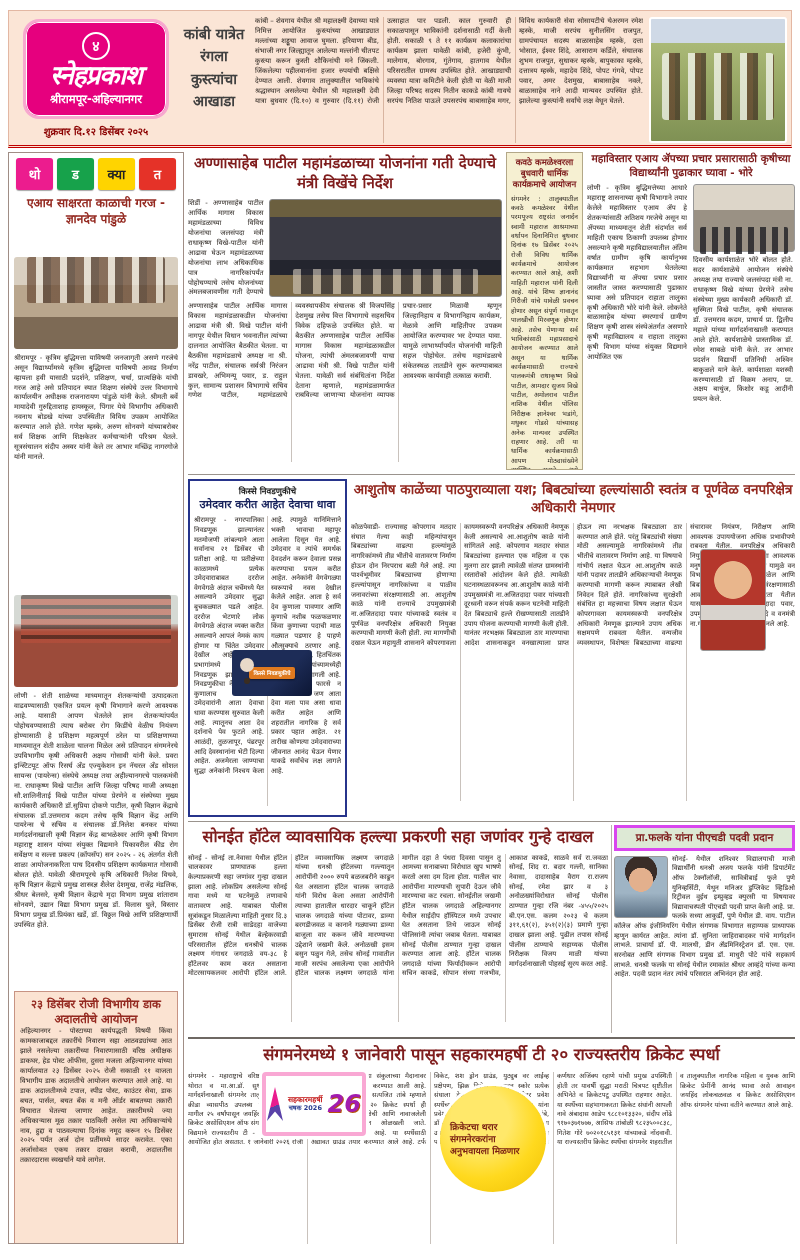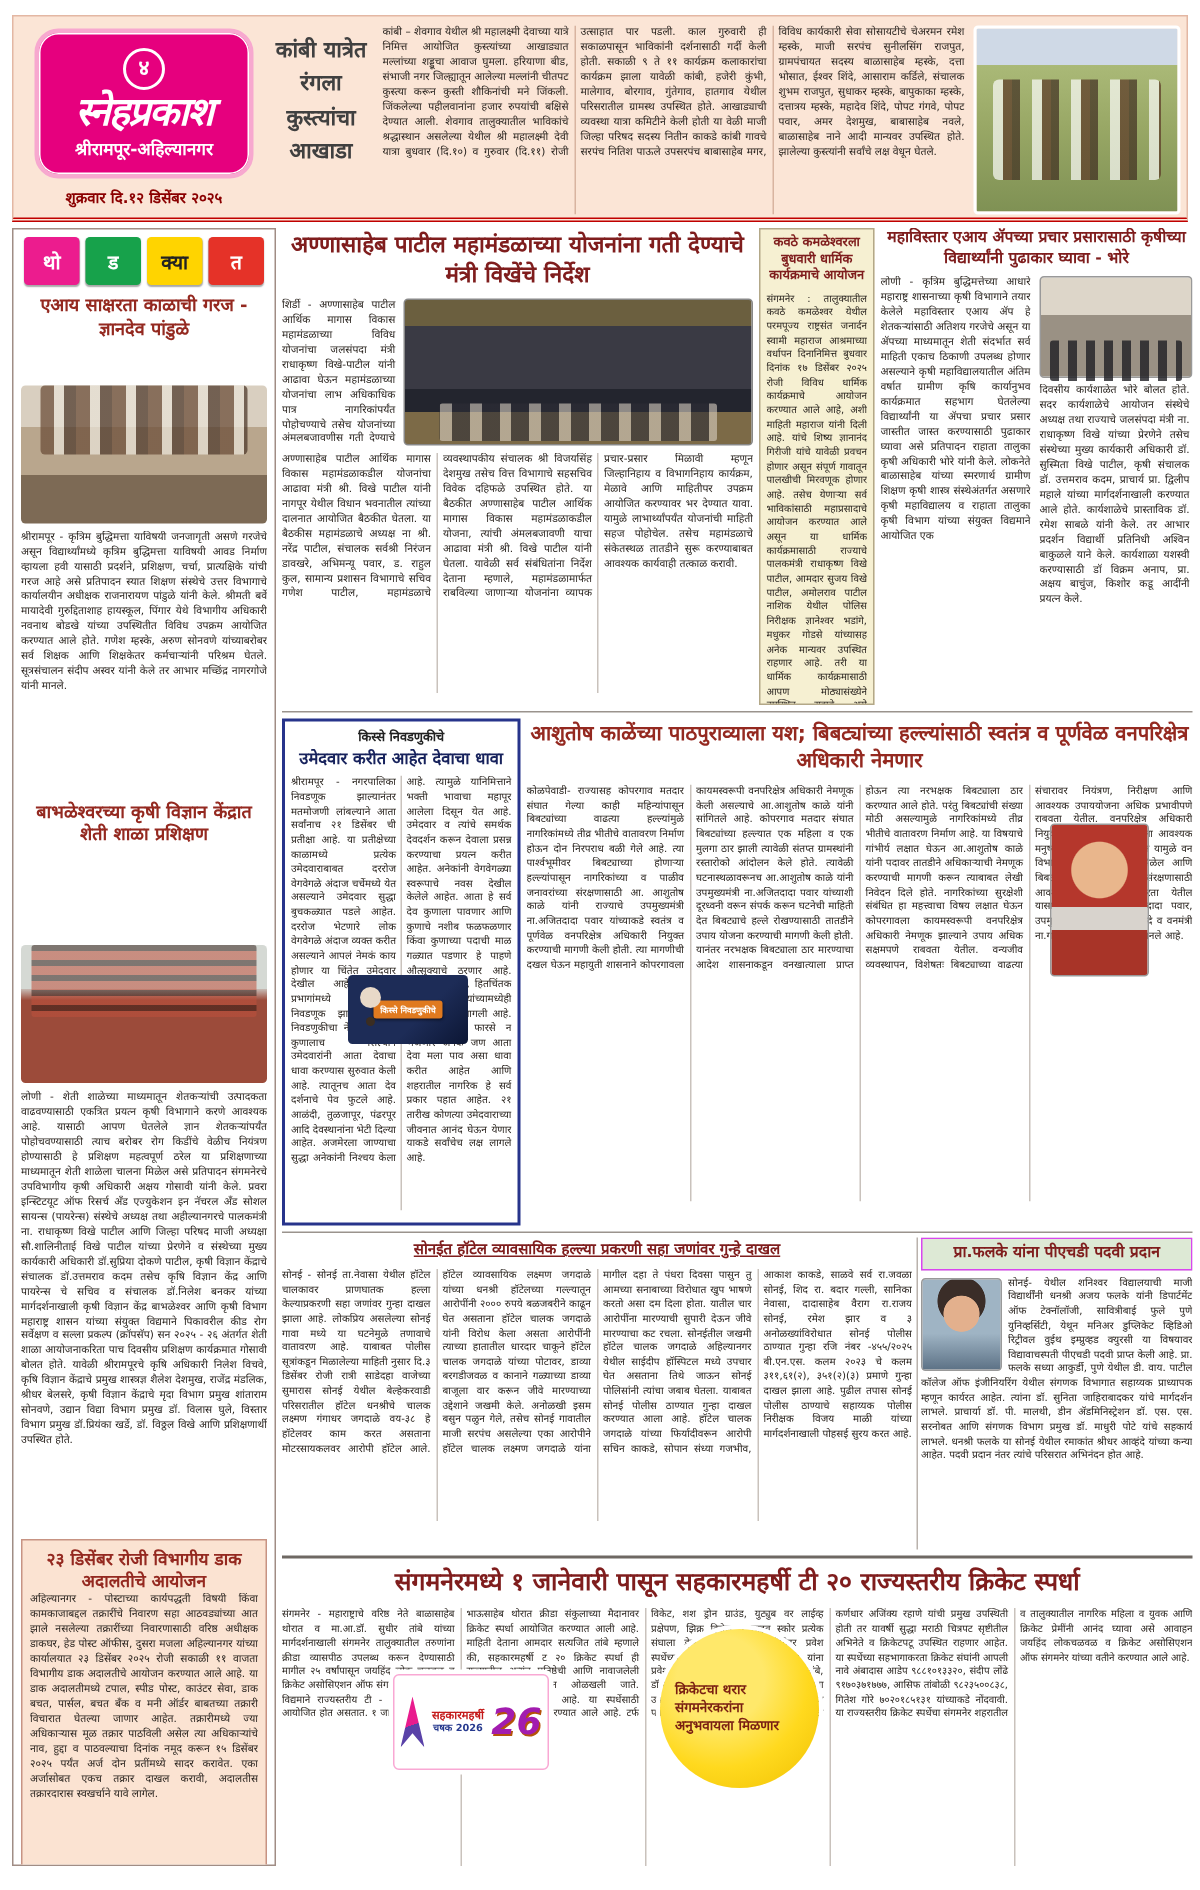--- a/index.html
+++ b/index.html
@@ -102,41 +102,41 @@
   
   .ashutosh{left:351px;top:479px;width:444px;height:338px;overflow:hidden;}
   .ash-hl{font-size:13.5px;margin:2px 0 7px;}
   .ash-body{height:278px;font-size:6.8px;}
   .portrait-man{left:700px;top:549px;width:66px;height:102px;border:1px solid #999;
         background:
           radial-gradient(circle at 50% 30%, #e9b68c 0 24%, transparent 25%),
           linear-gradient(180deg,#b5372c 0 55%, #d8d3cd 55% 70%, #a83428 70% 100%);}
   
   .sonai{left:188px;top:825px;width:420px;height:208px;overflow:hidden;}
-  .sonai-hl{font-size:10px;margin:2px 0 6px;text-decoration:underline;}
+  .sonai-hl{font-size:16px;margin:2px 0 6px;}
   .sonai-body{height:168px;font-size:6.8px;}
   .vline-sp{left:611px;top:825px;width:0;height:208px;border-left:1px solid #b9b2ac;}
   
   .phalke{left:614px;top:825px;width:181px;height:208px;overflow:hidden;}
-  .phalke-hl{font-size:10.5px;background:#dde9d5;border:1px solid #d946ef;padding:3px 2px;margin-bottom:4px;}
+  .phalke-hl{font-size:10.5px;background:#dde9d5;border:3px solid #d946ef;padding:3px 2px;margin-bottom:4px;}
   .phalke-body{font-size:6.8px;height:176px;}
   .portrait-woman{float:left;width:52px;height:60px;margin:1px 4px 2px 0;border:1px solid #999;
         background:
           radial-gradient(circle at 50% 38%, #e3b08d 0 26%, transparent 27%),
           radial-gradient(circle at 50% 24%, #3a2d28 0 30%, transparent 31%),
           linear-gradient(180deg,#9fb4c4 0 60%, #5d7286 100%);}
   
   .hline1{left:188px;top:474px;width:607px;border-top:1px solid #9a938d;}
   .hline2{left:188px;top:821px;width:607px;border-top:1px solid #9a938d;}
   .hline3{left:188px;top:1037px;width:607px;border-top:2px solid #6e6863;}
   
   .cricket{left:188px;top:1042px;width:607px;height:212px;overflow:hidden;}
   .cri-hl{font-size:16.5px;margin:2px 0 7px;}
   .cri-body{height:172px;font-size:6.6px;}
-  .cri-logo{left:262px;top:1116px;width:104px;height:64px;background:#fff;border:1px solid #f9a8d4;
+  .cri-logo{left:262px;top:1072px;width:104px;height:64px;background:#fff;border:4px solid #f9a8d4;
         border-radius:4px;display:flex;align-items:center;justify-content:center;gap:5px;box-shadow:0 0 0 3px #fff;}
   .logo-swoosh{width:16px;height:34px;background:linear-gradient(160deg,#e91c8e 0 55%,#5a42a8 55% 100%);
         clip-path:polygon(0 100%,50% 0,100% 100%,50% 72%);}
   .logo-texts{display:flex;flex-direction:column;align-items:center;line-height:1.15;}
   .logo-title{font-size:7.5px;font-weight:bold;color:#c41a1a;}
   .logo-sub{font-size:6.5px;font-weight:bold;color:#273a8f;}
   .logo-badge{font-size:24px;font-weight:bold;font-style:italic;color:#a21caf;text-shadow:1px 1px 0 #b5520a;}
   .cri-bubble{left:440px;top:1086px;width:106px;height:106px;border-radius:50%;
         background:radial-gradient(circle at 38% 32%,#ffe86a 0 30%,#ffd91e 60%,#efbf00 100%);
         display:flex;align-items:center;justify-content:center;text-align:left;
@@ -162,21 +162,20 @@
   <div class="abs left-rail">
     <div class="thodkyat">
       <div class="tk tk1">थो</div>
       <div class="tk tk2">ड</div>
       <div class="tk tk3">क्या</div>
       <div class="tk tk4">त</div>
     </div>
     <div class="hl hl-maroon rail-hl">एआय साक्षरता काळाची गरज - ज्ञानदेव पांडुळे</div>
     <div class="rail-photo photo photo-indoor"></div>
     <div class="body-txt rail-body1">श्रीरामपूर - कृत्रिम बुद्धिमत्ता याविषयी जनजागृती असणे गरजेचे असून विद्यार्थ्यांमध्ये कृत्रिम बुद्धिमत्ता याविषयी आवड निर्माण व्हायला हवी यासाठी प्रदर्शने, प्रशिक्षण, चर्चा, प्रात्यक्षिके यांची गरज आहे असे प्रतिपादन स्यात शिक्षण संस्थेचे उत्तर विभागाचे कार्यालयीन अधीक्षक राजनारायण पांडुळे यांनी केले. श्रीमती बर्वे मायादेवी गुरुद्दिताशाह हायस्कूल, पिंगार येथे विभागीय अधिकारी नवनाथ बोडखे यांच्या उपस्थितीत विविध उपक्रम आयोजित करण्यात आले होते. गणेश म्हस्के, अरुण सोनवणे यांच्याबरोबर सर्व शिक्षक आणि शिक्षकेतर कर्मचाऱ्यांनी परिश्रम घेतले. सूत्रसंचालन संदीप अस्वर यांनी केले तर आभार मच्छिंद्र नागरगोजे यांनी मानले.</div>
-    <div class="hl hl-maroon rail-hl">बाभळेश्वरच्या कृषी विज्ञान केंद्रात शेती शाळा प्रशिक्षण</div>
     <div class="rail-photo photo photo-class"></div>
     <div class="body-txt rail-body2">लोणी - शेती शाळेच्या माध्यमातून शेतकऱ्यांची उत्पादकता वाढवण्यासाठी एकत्रित प्रयत्न कृषी विभागाने करणे आवश्यक आहे. यासाठी आपण घेतलेले ज्ञान शेतकऱ्यांपर्यंत पोहोचवण्यासाठी त्याच बरोबर रोग किडींचे वेळीच नियंत्रण होण्यासाठी हे प्रशिक्षण महत्वपूर्ण ठरेल या प्रशिक्षणाच्या माध्यमातून शेती शाळेला चालना मिळेल असे प्रतिपादन संगमनेरचे उपविभागीय कृषी अधिकारी अक्षय गोसावी यांनी केले. प्रवरा इन्स्टिटयूट ऑफ रिसर्च अँड एज्युकेशन इन नॅचरल अँड सोशल सायन्स (पायरेन्स) संस्थेचे अध्यक्ष तथा अहील्यानगरचे पालकमंत्री ना. राधाकृष्ण विखे पाटील आणि जिल्हा परिषद माजी अध्यक्षा सौ.शालिनीताई विखे पाटील यांच्या प्रेरणेने व संस्थेच्या मुख्य कार्यकारी अधिकारी डॉ.सुप्रिया दोकणे पाटील, कृषी विज्ञान केंद्राचे संचालक डॉ.उत्तमराव कदम तसेच कृषि विज्ञान केंद्र आणि पायरेन्स चे सचिव व संचालक डॉ.निलेश बनकर यांच्या मार्गदर्शनाखाली कृषी विज्ञान केंद्र बाभळेश्वर आणि कृषी विभाग महाराष्ट्र शासन यांच्या संयुक्त विद्यमाने पिकावरील कीड रोग सर्वेक्षण व सल्ला प्रकल्प (क्रॉपसॅप) सन २०२५ - २६ अंतर्गत शेती शाळा आयोजनाकरिता पाच दिवसीय प्रशिक्षण कार्यक्रमात गोसावी बोलत होते. यावेळी श्रीरामपूरचे कृषि अधिकारी निलेश विचवे, कृषि विज्ञान केंद्राचे प्रमुख शास्त्रज्ञ शैलेश देशमुख, राजेंद्र मंडलिक, श्रीधर बेलसरे, कृषी विज्ञान केंद्राचे मृदा विभाग प्रमुख शांताराम सोनवणे, उद्यान विद्या विभाग प्रमुख डॉ. विलास घुले, विस्तार विभाग प्रमुख डॉ.प्रियंका खर्डे, डॉ. विठ्ठल विखे आणि प्रशिक्षणार्थी उपस्थित होते.</div>
     <div class="dak-box">
       <div class="hl hl-maroon dak-hl">२३ डिसेंबर रोजी विभागीय डाक अदालतीचे आयोजन</div>
       <div class="body-txt">अहिल्यानगर - पोस्टाच्या कार्यपद्धती विषयी किंवा कामकाजाबद्दल तक्रारींचे निवारण सहा आठवड्यांच्या आत झाले नसलेल्या तक्रारींच्या निवारणासाठी वरिष्ठ अधीक्षक डाकघर, हेड पोस्ट ऑफीस, दुसरा मजला अहिल्यानगर यांच्या कार्यालयात २३ डिसेंबर २०२५ रोजी सकाळी ११ वाजता विभागीय डाक अदालतीचे आयोजन करण्यात आले आहे. या डाक अदालतीमध्ये टपाल, स्पीड पोस्ट, काउंटर सेवा, डाक बचत, पार्सल, बचत बँक व मनी ऑर्डर बाबतच्या तक्रारी विचारात घेतल्या जाणार आहेत. तक्रारीमध्ये ज्या अधिकाऱ्यास मूळ तक्रार पाठविली असेल त्या अधिकाऱ्यांचे नाव, हुद्दा व पाठवल्याचा दिनांक नमूद करून १५ डिसेंबर २०२५ पर्यंत अर्ज दोन प्रतींमध्ये सादर करावेत. एका अर्जासोबत एकच तक्रार दाखल करावी, अदालतीस तक्रारदारास स्वखर्चाने यावे लागेल.</div>
     </div>
   </div>
 
   <div class="abs annasaheb">
     <div class="hl anna-hl">अण्णासाहेब पाटील महामंडळाच्या योजनांना गती देण्याचे मंत्री विखेंचे निर्देश</div>

